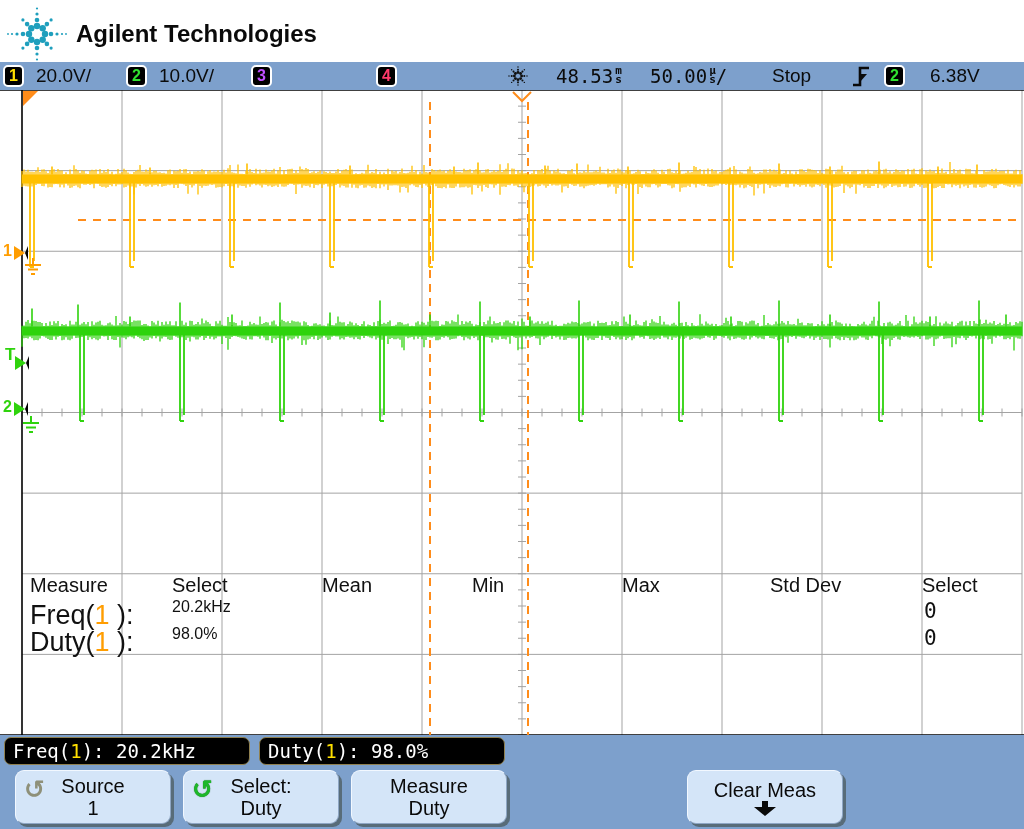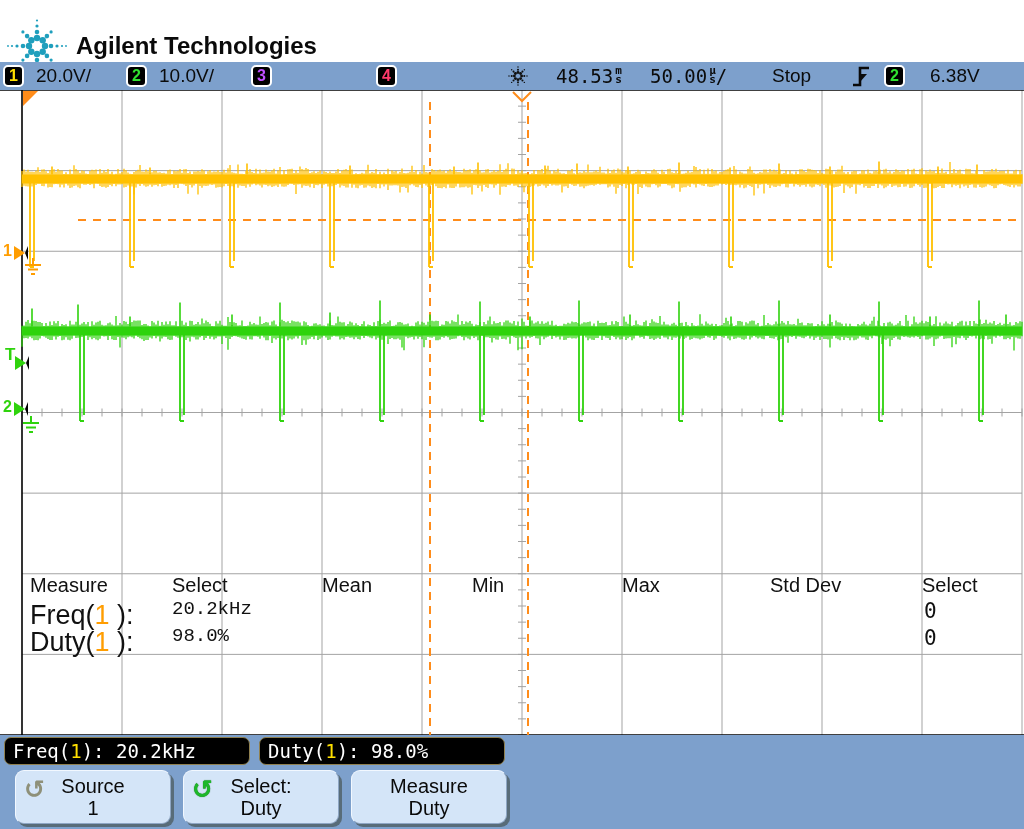--- a/index.html
+++ b/index.html
@@ -1,20 +1,20 @@
 <!DOCTYPE html>
 <html><head>
 <meta charset="utf-8">
 <style>
   html,body{margin:0;padding:0;background:#fff;}
   #screen{position:relative;width:1024px;height:829px;background:#ffffff;
     font-family:"Liberation Sans",sans-serif;overflow:hidden;}
 
   
-  .header{position:absolute;left:0;top:16px;width:1024px;height:70px;background:#fff;}
+  .header{position:absolute;left:0;top:4px;width:1024px;height:70px;background:#fff;}
   .brand-logo{position:absolute;left:6px;top:1px;}
   .brand-title{position:absolute;left:76px;top:16px;font-size:24px;font-weight:700;color:#0a0a0a;letter-spacing:0px;}
   .datetime{position:absolute;right:22px;top:17px;font-size:21px;color:#0a0a0a;}
 
   
   .statusbar{position:absolute;left:0;top:62px;width:1024px;height:28px;background:#7da0cc;}
   .sitem{position:absolute;top:0;height:28px;display:flex;align-items:center;font-size:19px;color:#0b0b0b;}
   .mono{font-family:"DejaVu Sans Mono",monospace;}
   .badge{width:21px;height:22px;background:#000;border:2px solid #fff;border-radius:5px;
     display:flex;align-items:center;justify-content:center;font-weight:700;font-size:16px;box-sizing:border-box;
@@ -29,21 +29,21 @@
   .mk{position:absolute;font-weight:700;font-size:16px;line-height:16px;}
   .mk-orange{color:#ff9d00}.mk-green{color:#2fd30d}
   .tri{position:absolute;width:0;height:0;border-style:solid;border-top:7px solid transparent;border-bottom:7px solid transparent;}
   .tri-orange{border-left:11px solid #ff9d00;}
   .tri-green{border-left:11px solid #2fd30d;}
 
   
   .mt{position:absolute;color:#111;}
   .mt-h{font-size:20px;}
   .mt-l{font-size:27px;}
-  .mt-v{font-size:19px;font-family:Liberation Mono, monospace;}
+  .mt-v{font-size:16px;font-family:Liberation Sans, sans-serif;}
   .mt-c{font-size:21px;font-family:"DejaVu Sans Mono",monospace;}
   .chan-amber{color:#ff9d00;}
 
   
   .bottombar{position:absolute;left:0;top:735px;width:1024px;height:94px;background:#7da0cc;}
   .pill{position:absolute;top:2px;height:28px;background:#000;border:1px solid #8f8050;border-radius:7px;
     color:#fff;font-size:19px;font-family:"DejaVu Sans Mono",monospace;display:flex;align-items:center;
     padding-left:8px;box-sizing:border-box;}
   .chan-yellow{color:#ffe000;}
 
@@ -372,15 +372,21 @@
     </div>
     <div class="softkey" style="left:183px">
       <span class="knob knob-green">↺</span>
       <div>Select:</div>
       <div>Duty</div>
     </div>
     <div class="softkey" style="left:351px">
       <div>Measure</div>
       <div>Duty</div>
     </div>
+    <div class="softkey" style="left:687px">
+      <div>Clear Meas</div>
+      <svg width="28" height="15" viewBox="0 0 28 15">
+        <polygon points="11,0 17,0 17,6 25,6 14,15 3,6 11,6" fill="#0a0a0a"></polygon>
+      </svg>
+    </div>
   </div>
 
 </div>
 
 </body></html>

